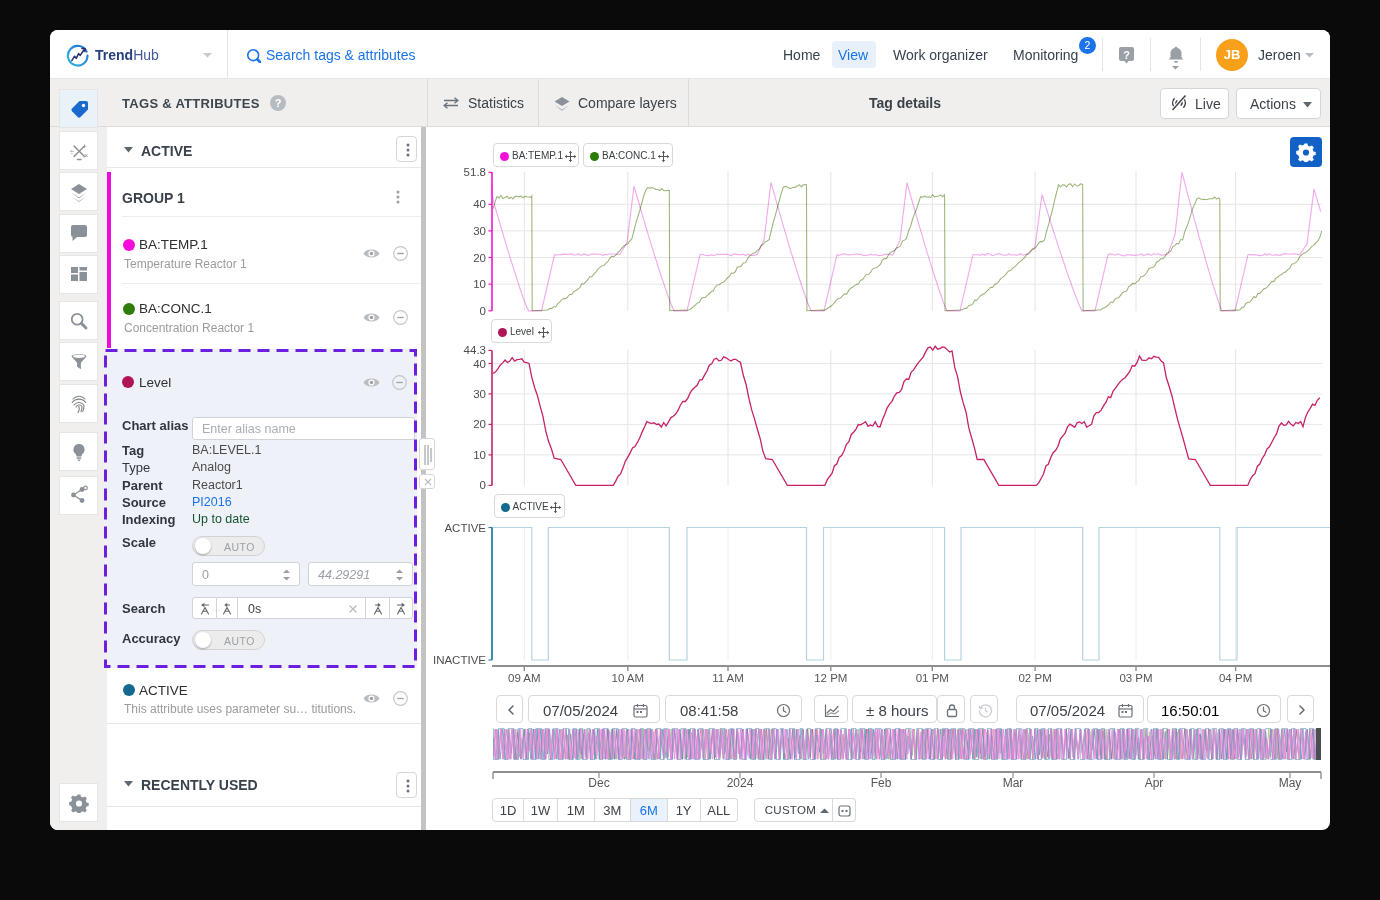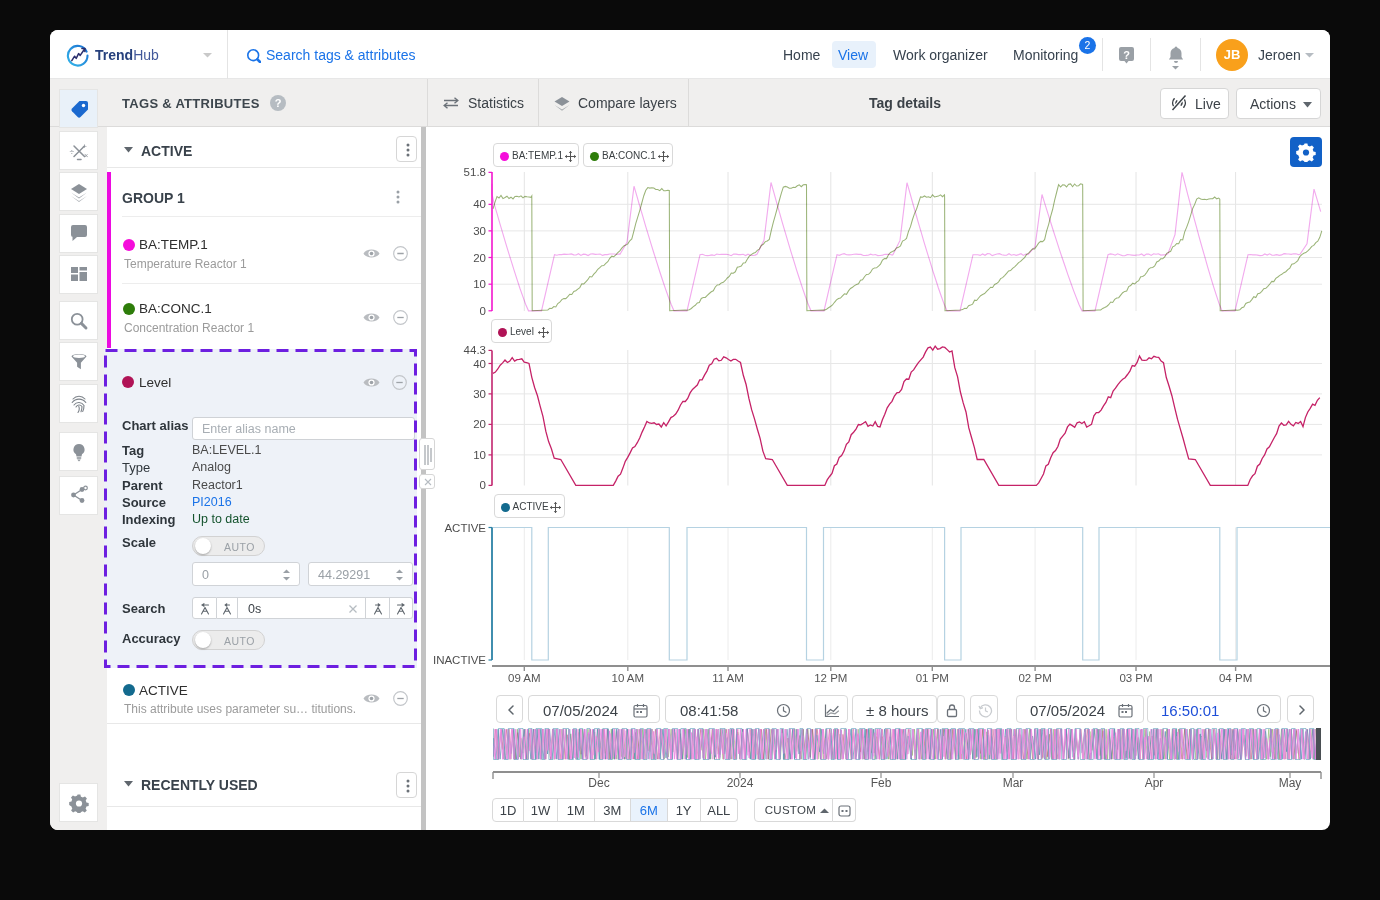--- a/index.html
+++ b/index.html
@@ -246,21 +246,21 @@
         <div style="position:absolute;left:2px;top:1px;width:16px;height:16px;background:#fff;border-radius:50%;box-shadow:0 1px 2px rgba(0,0,0,.3);"></div>
       </div>
       <div style="position:absolute;left:88px;top:213px;width:108px;height:24px;background:#fff;border:1px solid #d0d3d7;border-radius:3px;">
         <div style="position:absolute;left:9px;top:4.5px;font-size:12.5px;color:#9aa0a6;">0</div>
         <svg style="position:absolute;right:8px;top:5px" width="9" height="14" viewBox="0 0 9 14">
           <path d="M1 5 L4.5 1.5 L8 5 Z" fill="#9aa0a6"></path>
           <path d="M1 9 L4.5 12.5 L8 9 Z" fill="#9aa0a6"></path>
         </svg>
       </div>
       <div style="position:absolute;left:204px;top:213px;width:105px;height:24px;background:#fff;border:1px solid #d0d3d7;border-radius:3px;">
-        <div style="position:absolute;left:9px;top:4.5px;font-size:12.5px;color:#9aa0a6;">44.29291</div>
+        <div style="position:absolute;left:9px;top:4.5px;font-size:12.5px;color:#9aa0a6;font-style:italic;">44.29291</div>
         <svg style="position:absolute;right:8px;top:5px" width="9" height="14" viewBox="0 0 9 14">
           <path d="M1 5 L4.5 1.5 L8 5 Z" fill="#9aa0a6"></path>
           <path d="M1 9 L4.5 12.5 L8 9 Z" fill="#9aa0a6"></path>
         </svg>
       </div>
       <div style="position:absolute;left:18px;top:252px;font-size:13px;font-weight:bold;color:#2f363c;">Search</div>
       <div style="position:absolute;left:88px;top:248px;width:221px;height:22px;">
         <div style="position:absolute;left:0;top:0;width:25px;height:22px;border:1px solid #d0d3d7;border-radius:3px 0 0 3px;background:#fff;">
           <svg style="position:absolute;left:6px;top:5px" width="12" height="12" viewBox="0 0 12 12">
             <path d="M6 4.5 L2.5 11 M6 4.5 L9.5 11 M3.8 8.2 L8.2 8.2" stroke="#5f666d" stroke-width="1.1" fill="none" stroke-linecap="round"></path>
@@ -559,21 +559,21 @@
         <svg style="position:absolute;left:101px;top:7px" width="15" height="15" viewBox="0 0 15 15">
           <rect x="1" y="2.5" width="13" height="11.5" rx="1.5" fill="none" stroke="#6b7178" stroke-width="1.2"></rect>
           <line x1="1" y1="6" x2="14" y2="6" stroke="#6b7178" stroke-width="1.2"></line>
           <line x1="4.5" y1="1" x2="4.5" y2="4" stroke="#6b7178" stroke-width="1.2"></line>
           <line x1="10.5" y1="1" x2="10.5" y2="4" stroke="#6b7178" stroke-width="1.2"></line>
           <rect x="3.5" y="8" width="2" height="2" fill="#6b7178"></rect>
           <rect x="7" y="8" width="2" height="2" fill="#6b7178"></rect>
         </svg>
       </div>
       <div style="position:absolute;left:655px;top:0;width:134px;background:#fff;border:1px solid #d9d9d9;border-radius:4px;height:28px;">
-        <div style="position:absolute;left:13px;top:5.5px;font-size:15px;color:#1d4ed8;">16:50:01</div>
+        <div style="position:absolute;left:13px;top:5.5px;font-size:15px;color:#000000;">16:50:01</div>
         <svg style="position:absolute;left:108px;top:7px" width="15" height="15" viewBox="0 0 15 15">
           <circle cx="7.5" cy="7.5" r="6" fill="none" stroke="#6b7178" stroke-width="1.2"></circle>
           <path d="M7.5 4 V7.8 L10 9.3" fill="none" stroke="#6b7178" stroke-width="1.2" stroke-linecap="round"></path>
         </svg>
       </div>
       <div style="position:absolute;left:795px;top:0;width:27px;background:#fff;border:1px solid #d9d9d9;border-radius:4px;height:28px;">
         <svg style="position:absolute;left:11px;top:9px" width="6" height="10" viewBox="0 0 6 10">
           <path d="M1 1 L5 5 L1 9" fill="none" stroke="#5f666d" stroke-width="1.5" stroke-linecap="round"></path>
         </svg>
       </div>

